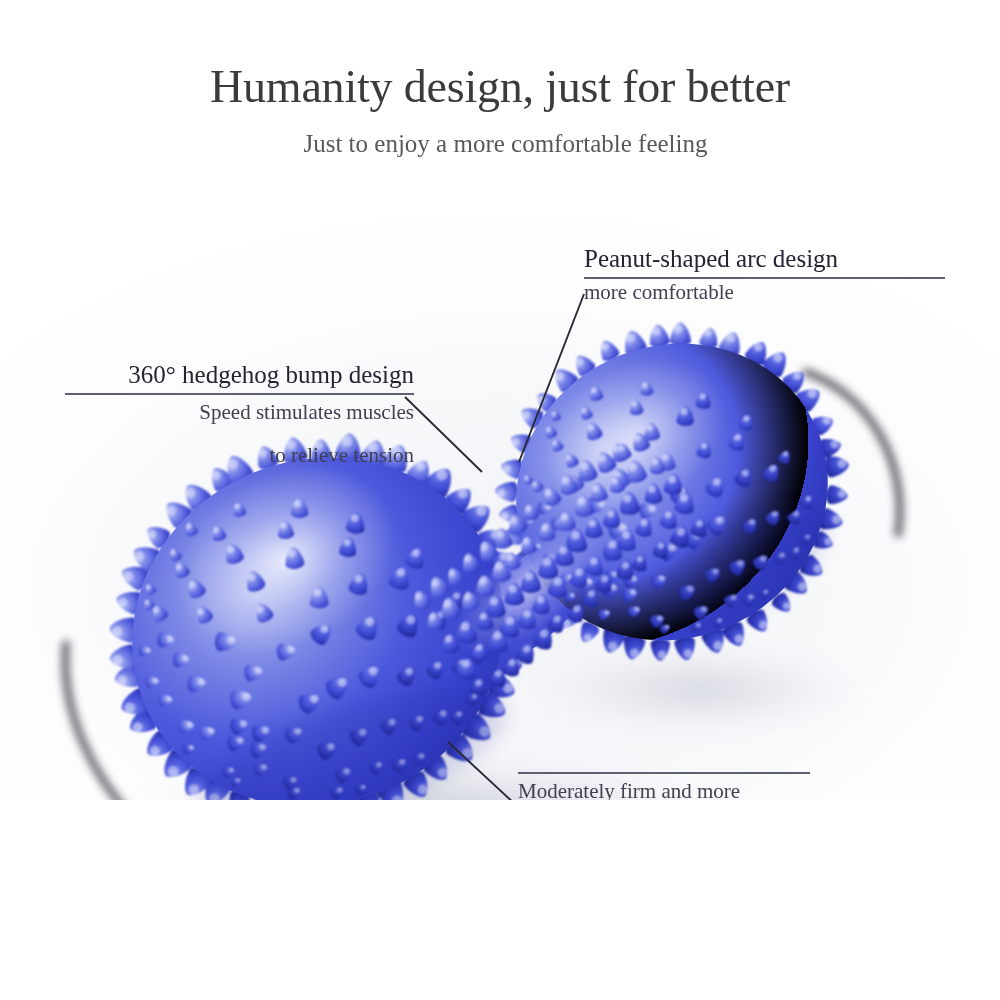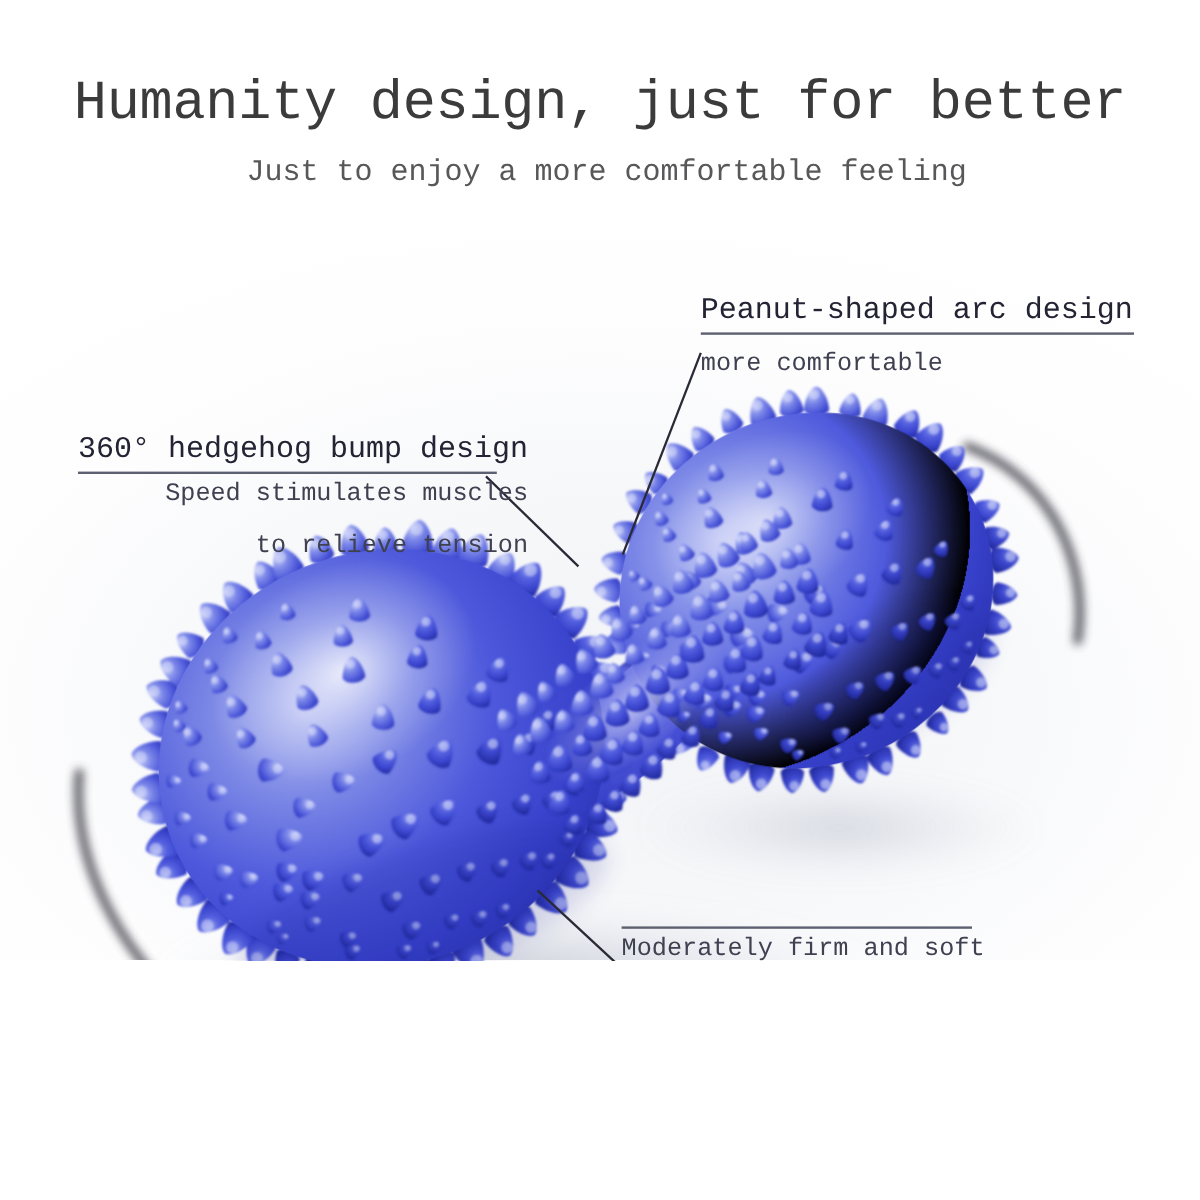--- a/index.html
+++ b/index.html
@@ -9,21 +9,21 @@
     background: #ffffff;
   }
   #page {
     position: relative;
     width: 1000px;
     height: 800px;
     overflow: hidden;
     background:
       radial-gradient(ellipse 700px 420px at 50% 74%, #f2f3f6 0%, #f7f8fa 45%, #fdfdfe 72%, #ffffff 100%),
       linear-gradient(180deg, #ffffff 0%, #ffffff 38%, #fafbfc 62%, #f3f4f7 88%, #f6f7f9 100%);
-    font-family: Liberation Mono, monospace;
+    font-family: Liberation Serif, serif;
     -webkit-font-smoothing: antialiased;
   }
 
   
   .header {
     position: absolute;
     left: 0;
     top: 0;
     width: 1000px;
     text-align: center;
@@ -1431,21 +1431,21 @@
   <div class="callout" id="callout-hedgehog">
     <div class="callout-title">360° hedgehog bump design</div>
     <div class="callout-rule"></div>
     <div class="callout-body">Speed stimulates muscles</div>
     <div class="callout-body" style="margin-top:16px">to relieve tension</div>
   </div>
 
   <div class="callout" id="callout-peanut">
     <div class="callout-title">Peanut-shaped arc design</div>
     <div class="callout-rule"></div>
-    <div class="callout-body" style="margin-top:11px">more comfortable</div>
+    <div class="callout-body" style="margin-top:0">more comfortable</div>
   </div>
 
   <div class="callout" id="callout-tentacles">
     <div class="callout-rule"></div>
-    <div class="callout-body">Moderately firm and soft</div>
+    <div class="callout-body">Moderately firm and more</div>
   </div>
 
 </div>
 
 </body></html>

